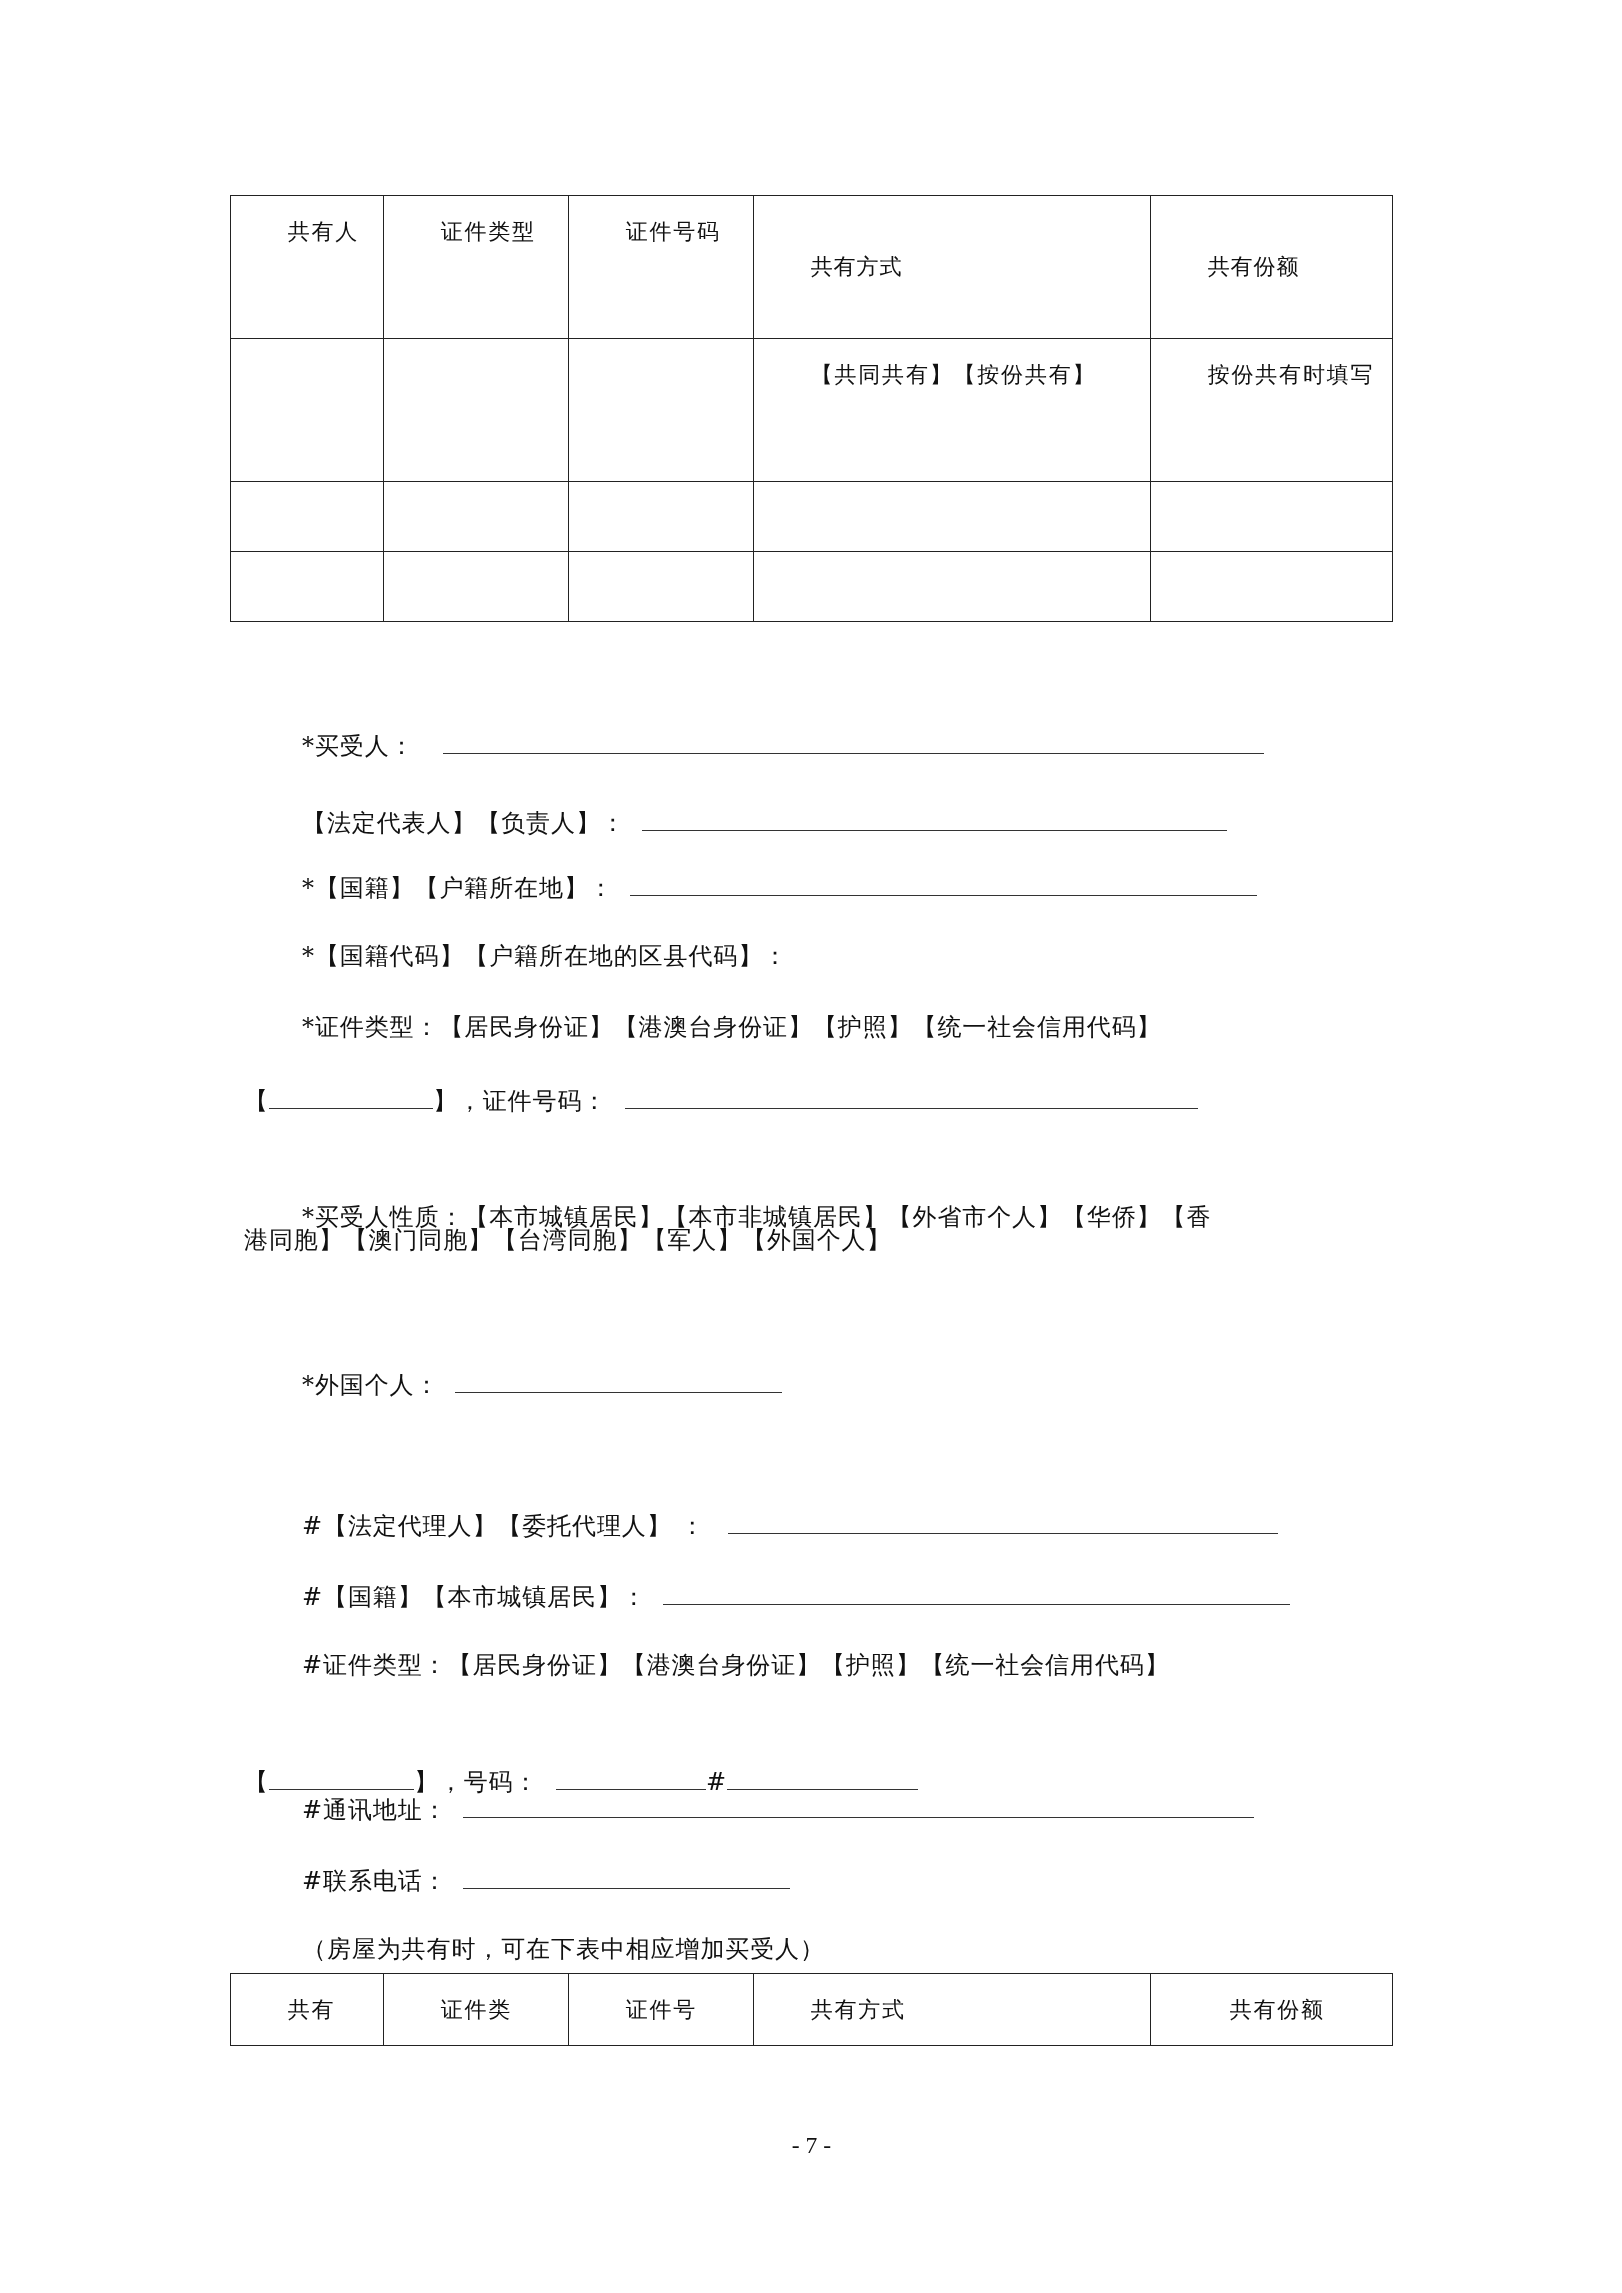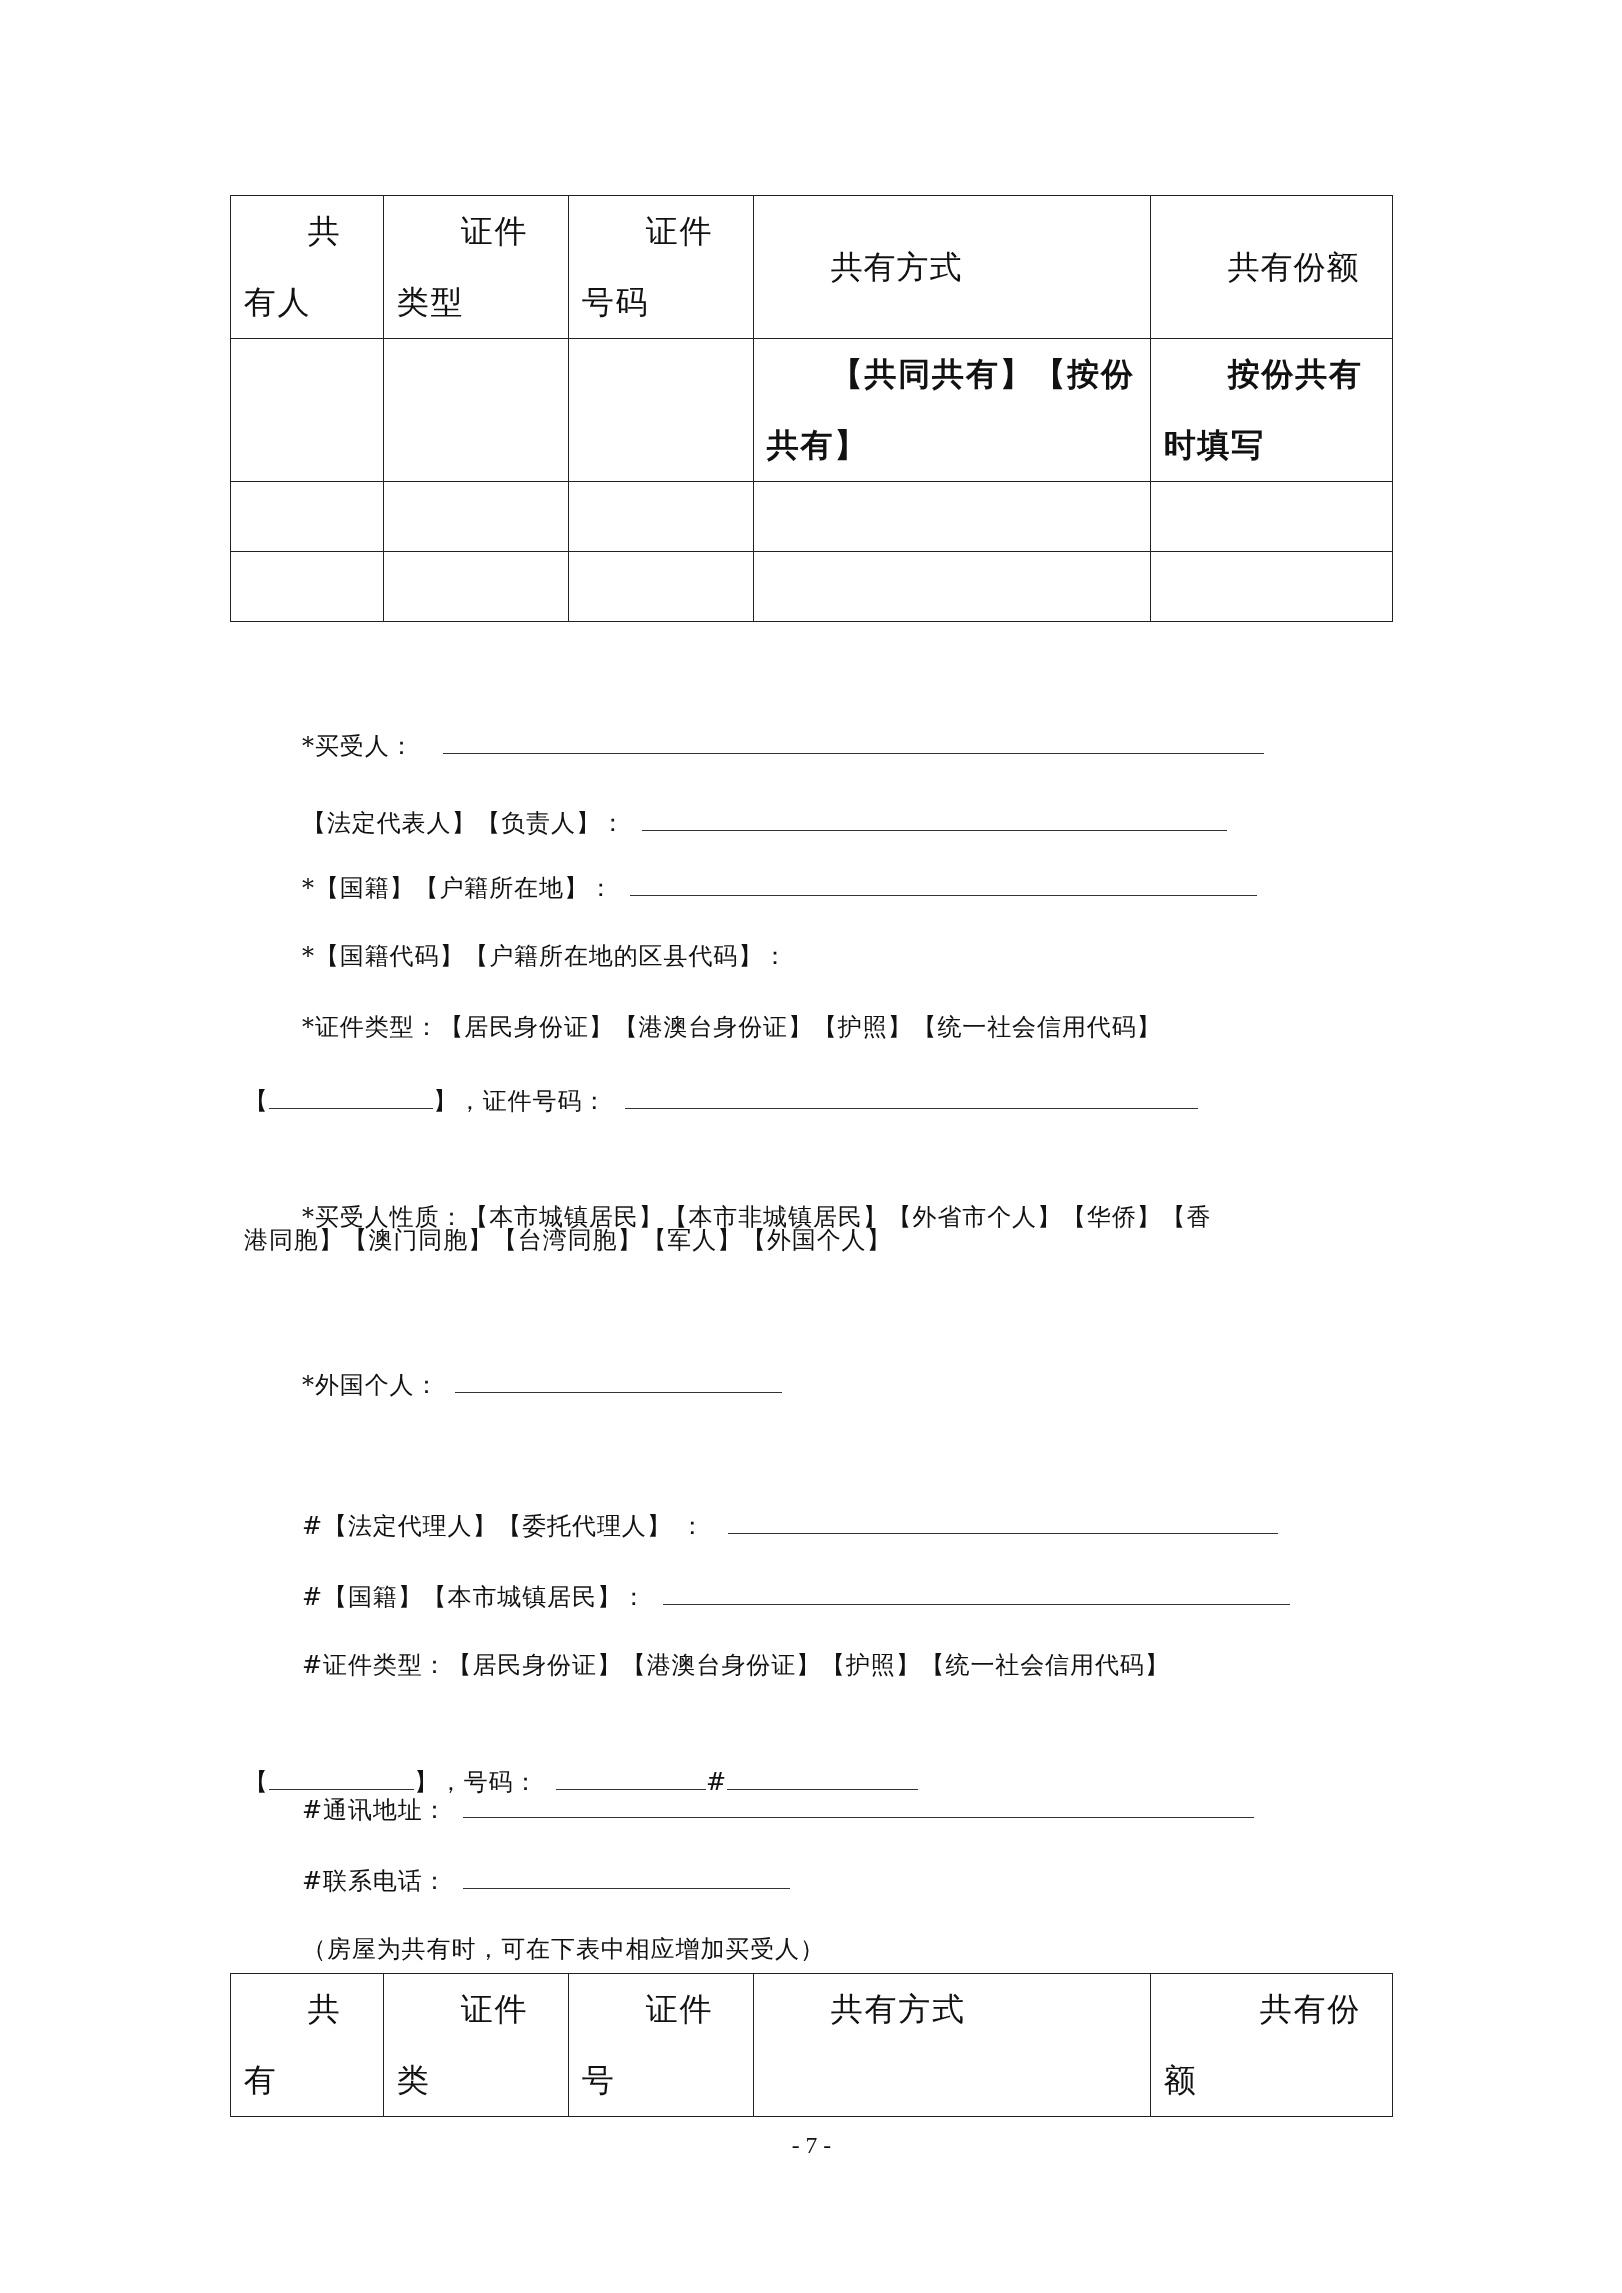--- a/index.html
+++ b/index.html
@@ -10,21 +10,21 @@
     font-size: 28px;
   }
   .page { position: absolute; left: 0; top: 0; width: 1623px; height: 2294px; }
 
   table.grid {
     position: absolute; left: 230px; border-collapse: collapse;
     table-layout: fixed; width: 1163px;
   }
   table.grid td {
     border: 1.8px solid #222; padding: 0; vertical-align: top;
-    font-size: 32px; line-height: 71px; position: relative;
+    font-size: 22px; line-height: 71px; position: relative;
   }
   .c1 { width: 153px; } .c2 { width: 185px; } .c3 { width: 185px; }
   .c4 { width: 397px; } .c5 { width: 242px; }
   .cell-text { display: block; text-indent: 2em; padding: 0 11px 0 12.7px; word-break: break-all; letter-spacing: 1.8px; }
   .hdr-center { display: block; padding-left: 12.7px; text-indent: 2em; line-height: 142px; letter-spacing: 0.9px;}
   .grid-empty td { height: 69px; }
 
   .line {
     position: absolute; left: 0; white-space: nowrap; font-size: 24px; letter-spacing: 0.9px;
   }
@@ -57,21 +57,21 @@
       <td>
             <span class="cell-text">证件号码</span>
           </td>
       <td>
             <span class="hdr-center">共有方式</span>
           </td>
       <td>
             <span class="hdr-center">共有份额</span>
           </td>
     </tr>
-    <tr style="height:143px;font-weight:bold;">
+    <tr style="height:143px;">
       <td>
             <span class="cell-text"></span>
           </td>
       <td>
             <span class="cell-text"></span>
           </td>
       <td>
             <span class="cell-text"></span>
           </td>
       <td>

